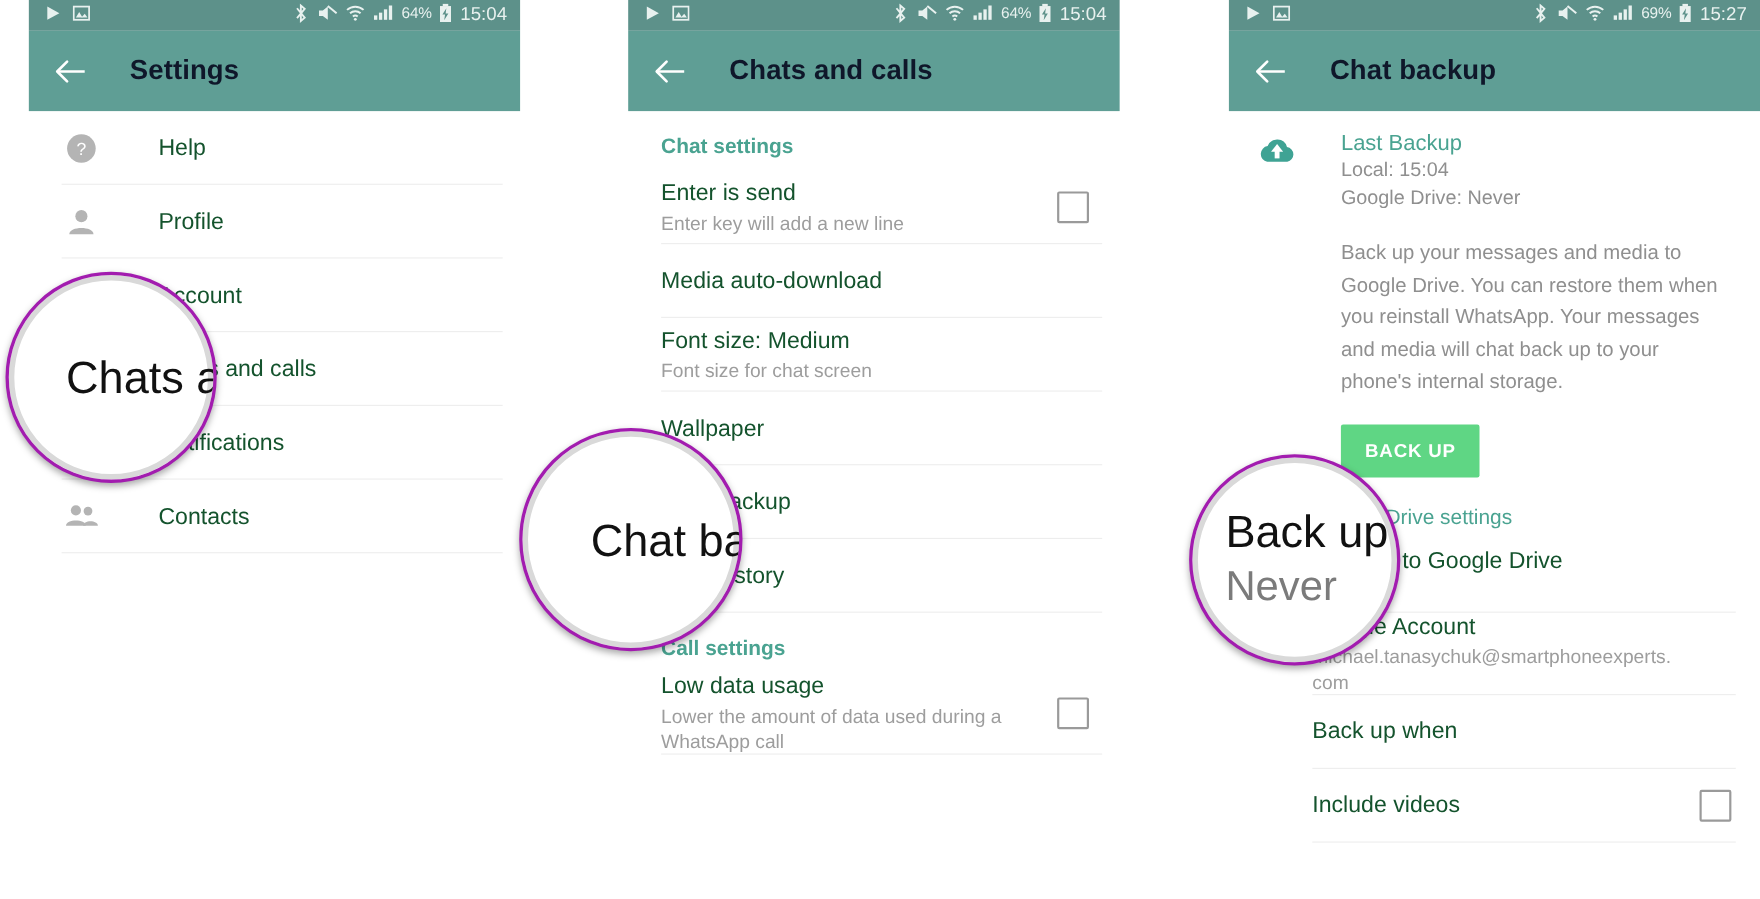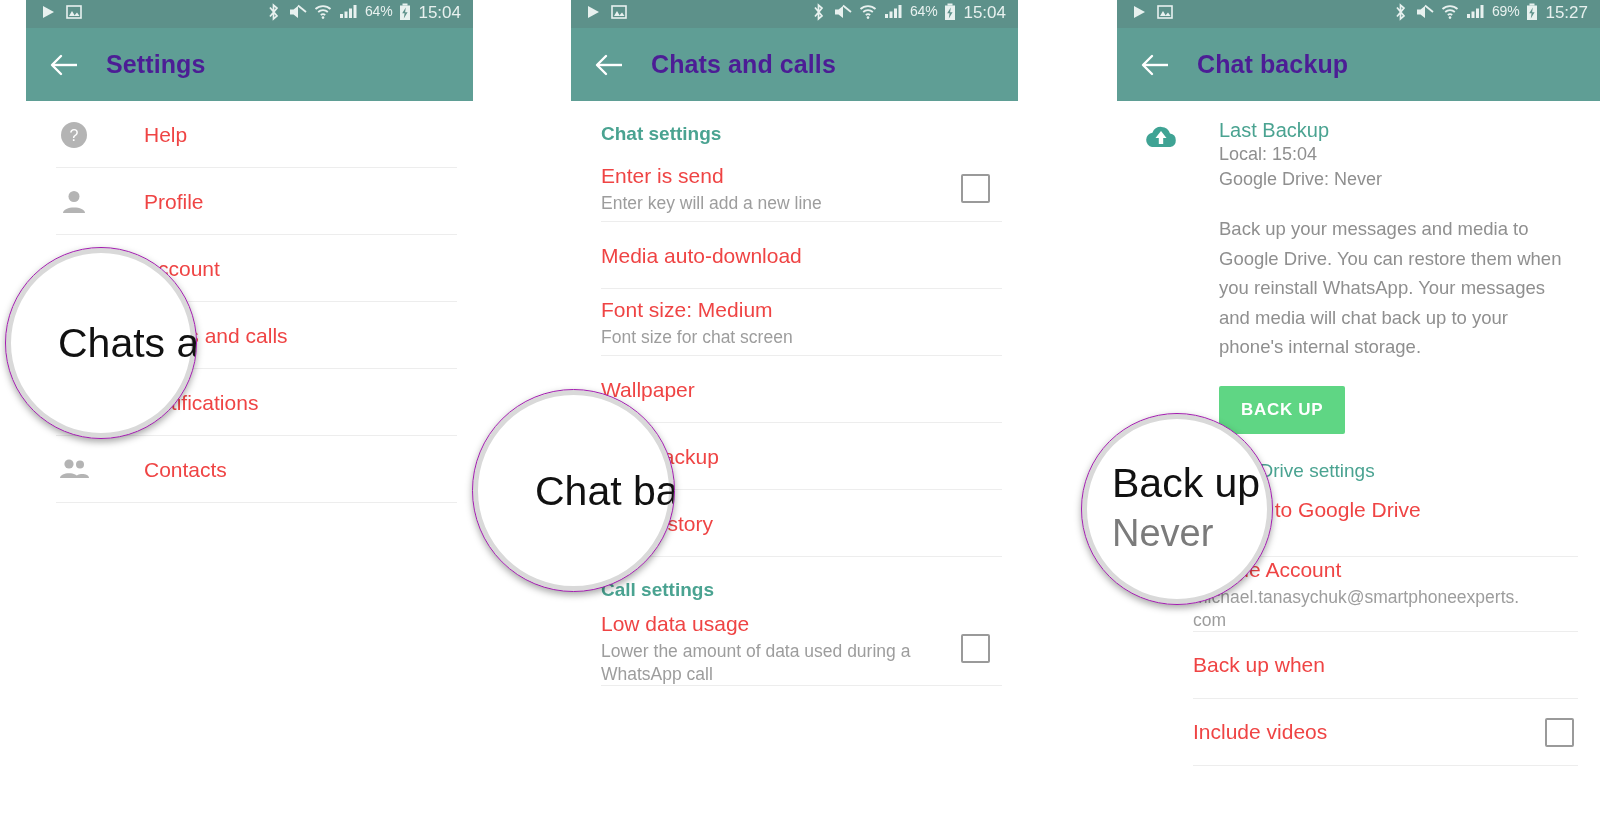--- a/index.html
+++ b/index.html
@@ -57,24 +57,24 @@
     align-items: center;
     padding-left: 22px;
     box-sizing: border-box;
   }
   .appbar-back {
     width: 34px; height: 34px;
     display: flex; align-items: center; justify-content: center;
     flex: 0 0 auto;
   }
   .appbar-title {
-    color: #4c1d95;
+    color: #0f172a;
     font-size: 25px;
     font-weight: bold;
-    margin-left: 24px;
+    margin-left: 36px;
     letter-spacing: 0.1px;
   }
 
   
   .content { position: relative; }
 
   .section-head {
     color: #4aa391;
     font-size: 19px;
     padding: 22px 0 10px 30px;
@@ -99,21 +99,21 @@
   .row-icon {
     width: 36px;
     flex: 0 0 36px;
     display: flex;
     align-items: center;
     justify-content: center;
     margin-right: 52px;
   }
   .row-text { flex: 1 1 auto; min-width: 0; }
   .row-title {
-    color: #ef4444;
+    color: #14532d;
     font-size: 21px;
     line-height: 26px;
   }
   .row-sub {
     color: #9d9d9d;
     font-size: 17.5px;
     line-height: 23px;
     margin-top: 3px;
   }
   .checkbox {
@@ -182,21 +182,21 @@
   #panel-3 .row { padding-left: 76px; padding-right: 26px; }
   #panel-3 .row-sep::after { left: 76px; right: 22px; }
   .email-sub { word-break: break-all; max-width: 330px; }
 
   
   .loupe {
     position: absolute;
     border-radius: 50%;
     background: #ffffff;
     box-sizing: border-box;
-    border: 1px solid #a21caf;
+    border: 3px solid #a21caf;
     box-shadow: 0 3px 7px rgba(0,0,0,0.34), inset 0 0 0 5px #d9d9d9;
     display: flex;
     flex-direction: column;
     justify-content: center;
     overflow: hidden;
   }
   .loupe-title {
     color: #111111;
     font-size: 41px;
     line-height: 44px;

